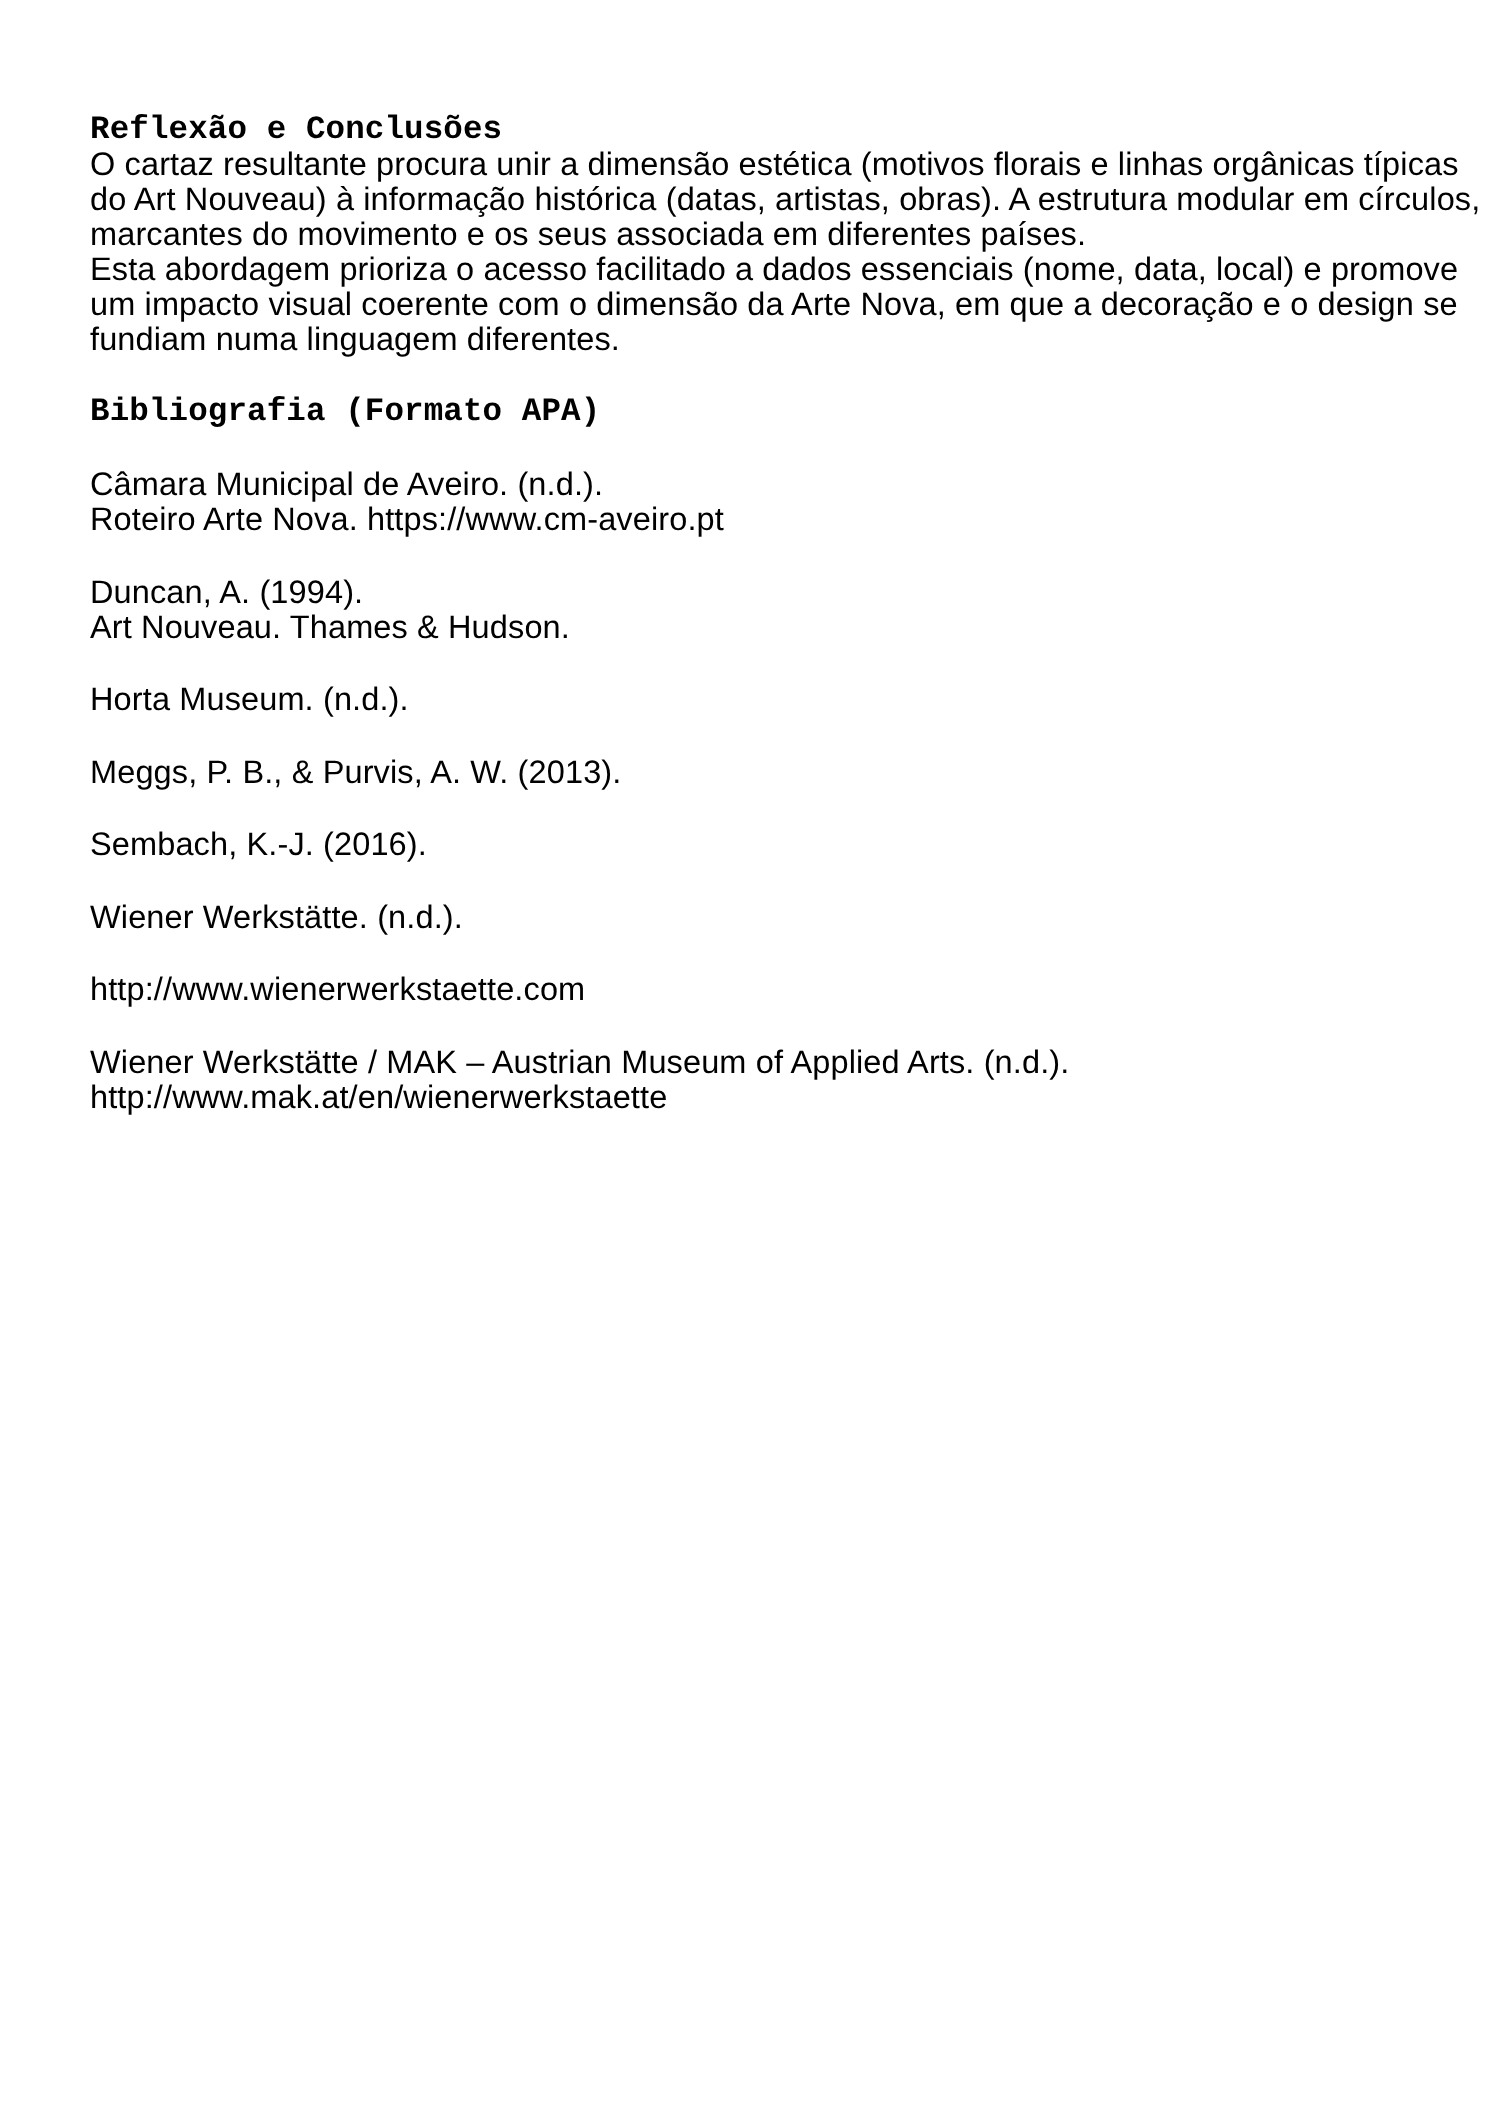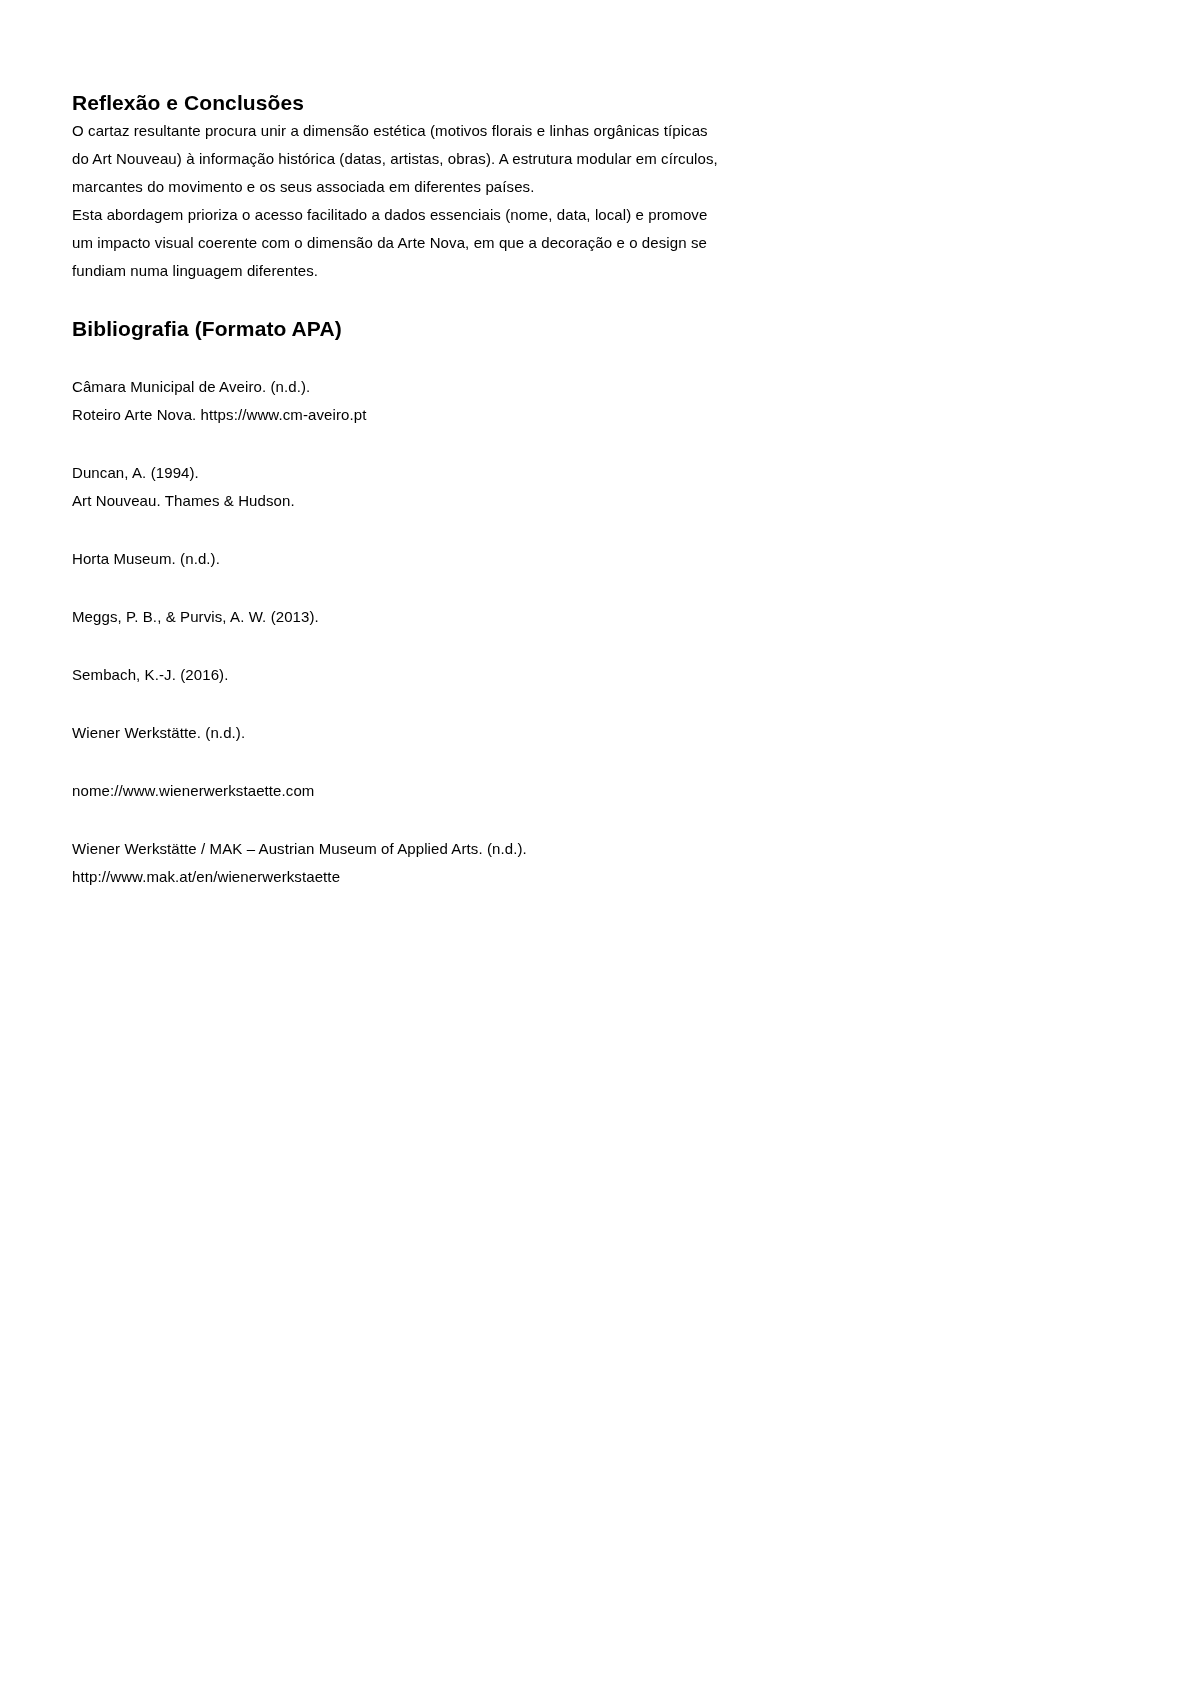--- a/index.html
+++ b/index.html
@@ -15,29 +15,30 @@
     color: #000000;
   }
   main.doc-page {
     box-sizing: border-box;
     width: 1191px;
     height: 1684px;
     padding: 89px 55px 0 72px;
     background: #ffffff;
   }
   .doc-heading {
-    font-size: 21px;
+    font-size: 26px;
     line-height: 28px;
     font-weight: 700;
     margin: 0;
     white-space: nowrap;
     letter-spacing: 0.1px;
+    font-family: Liberation Mono, monospace;
   }
   .doc-line {
-    font-size: 15px;
+    font-size: 26px;
     line-height: 28px;
     font-weight: 400;
     margin: 0;
     white-space: nowrap;
     letter-spacing: 0.1px;
   }
   .block {
     margin: 0 0 30px 0;
   }
   .block:last-child {
@@ -82,21 +83,21 @@
 
     <div class="block">
       <p class="doc-line">Sembach, K.-J. (2016).</p>
     </div>
 
     <div class="block">
       <p class="doc-line">Wiener Werkstätte. (n.d.).</p>
     </div>
 
     <div class="block">
-      <p class="doc-line">nome://www.wienerwerkstaette.com</p>
+      <p class="doc-line">http://www.wienerwerkstaette.com</p>
     </div>
 
     <div class="block">
       <p class="doc-line">Wiener Werkstätte / MAK – Austrian Museum of Applied Arts. (n.d.).</p>
       <p class="doc-line">http://www.mak.at/en/wienerwerkstaette</p>
     </div>
   </section>
 
 </main>
 

